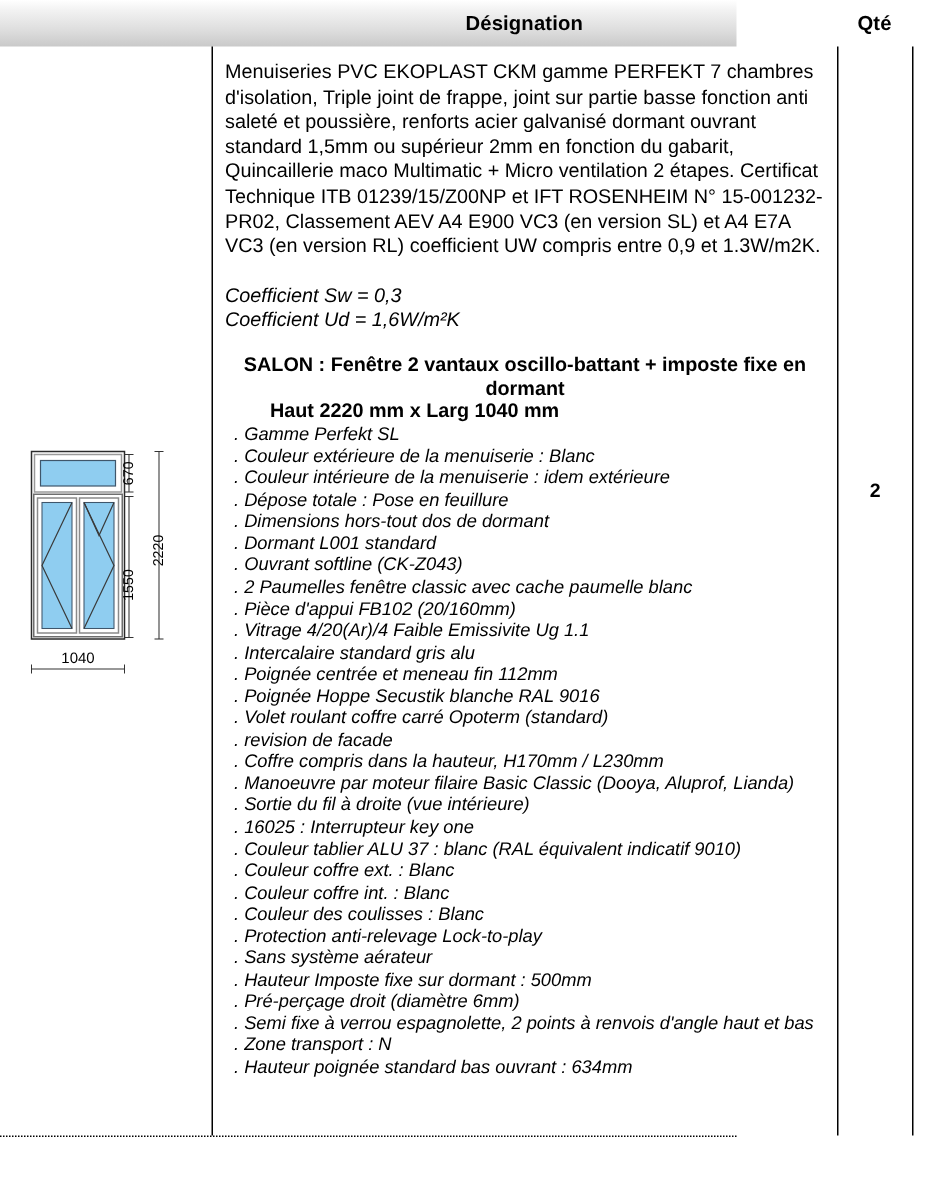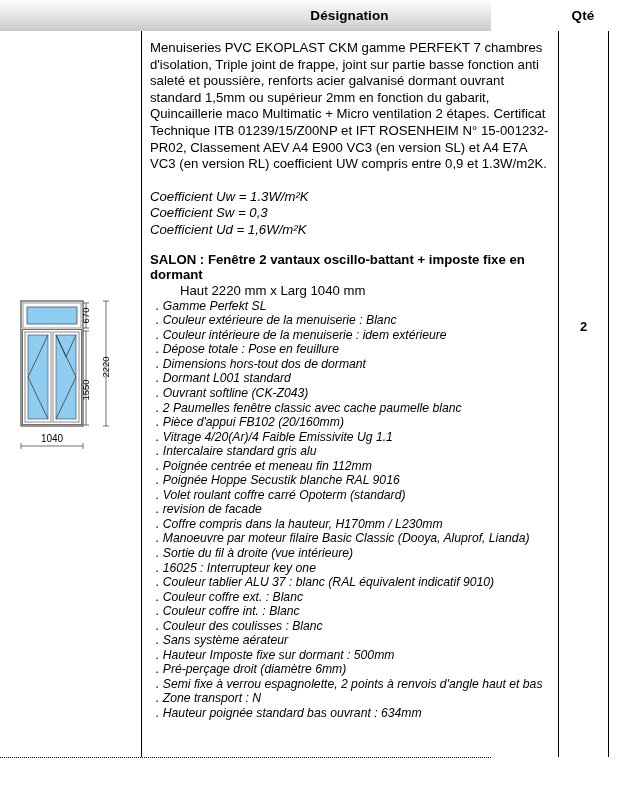--- a/index.html
+++ b/index.html
@@ -100,24 +100,25 @@
     font-size: 13.2px;
     font-style: italic;
     line-height: 16.6px;
     margin: 16px 0 0 0;
   }
   .section-title {
     font-size: 13.2px;
     font-weight: bold;
     line-height: 15.6px;
     margin: 13px 0 0 0;
+    text-align: center;
   }
   .section-size {
     font-size: 13.2px;
-    font-weight: normal;
+    font-weight: bold;
     line-height: 16px;
     margin: 0;
     padding-left: 30px;
   }
   .spec-list {
     list-style: none;
     margin: 0;
     padding: 0 0 0 6px;
   }
   .spec-list li {
@@ -207,21 +208,20 @@
           <text x="40" y="145" font-family="Liberation Sans, sans-serif" font-size="10" fill="#000" text-anchor="middle">1040</text>
         </svg>
       </div>
     </div>
 
     <div class="col-designation">
 
       <p class="intro-para">Menuiseries PVC EKOPLAST CKM gamme PERFEKT 7 chambres d'isolation, Triple joint de frappe, joint sur partie basse fonction anti saleté et poussière, renforts acier galvanisé dormant ouvrant standard 1,5mm ou supérieur 2mm en fonction du gabarit, Quincaillerie maco Multimatic + Micro ventilation 2 étapes. Certificat Technique ITB 01239/15/Z00NP et IFT ROSENHEIM N° 15-001232-PR02, Classement AEV A4 E900 VC3 (en version SL) et A4 E7A VC3 (en version RL) coefficient UW compris entre 0,9 et 1.3W/m2K.</p>
 
       <div class="coef-block">
-        <div>Coefficient Uw = 1.3W/m²K</div>
         <div>Coefficient Sw = 0,3</div>
         <div>Coefficient Ud = 1,6W/m²K</div>
       </div>
 
       <p class="section-title">SALON : Fenêtre 2 vantaux oscillo-battant + imposte fixe en dormant</p>
       <p class="section-size">Haut 2220 mm x Larg 1040 mm</p>
 
       <ul class="spec-list">
         <li>Gamme Perfekt SL</li>
         <li>Couleur extérieure de la menuiserie : Blanc</li>
@@ -239,20 +239,21 @@
         <li>Volet roulant coffre carré Opoterm (standard)</li>
         <li>revision de facade</li>
         <li>Coffre compris dans la hauteur, H170mm / L230mm</li>
         <li>Manoeuvre par moteur filaire Basic Classic (Dooya, Aluprof, Lianda)</li>
         <li>Sortie du fil à droite (vue intérieure)</li>
         <li>16025 : Interrupteur key one</li>
         <li>Couleur tablier ALU 37 : blanc (RAL équivalent indicatif 9010)</li>
         <li>Couleur coffre ext. : Blanc</li>
         <li>Couleur coffre int. : Blanc</li>
         <li>Couleur des coulisses : Blanc</li>
+        <li>Protection anti-relevage Lock-to-play</li>
         <li>Sans système aérateur</li>
         <li>Hauteur Imposte fixe sur dormant : 500mm</li>
         <li>Pré-perçage droit (diamètre 6mm)</li>
         <li>Semi fixe à verrou espagnolette, 2 points à renvois d'angle haut et bas</li>
         <li>Zone transport : N</li>
         <li>Hauteur poignée standard bas ouvrant : 634mm</li>
       </ul>
     </div>
 
     <div class="col-qte">

